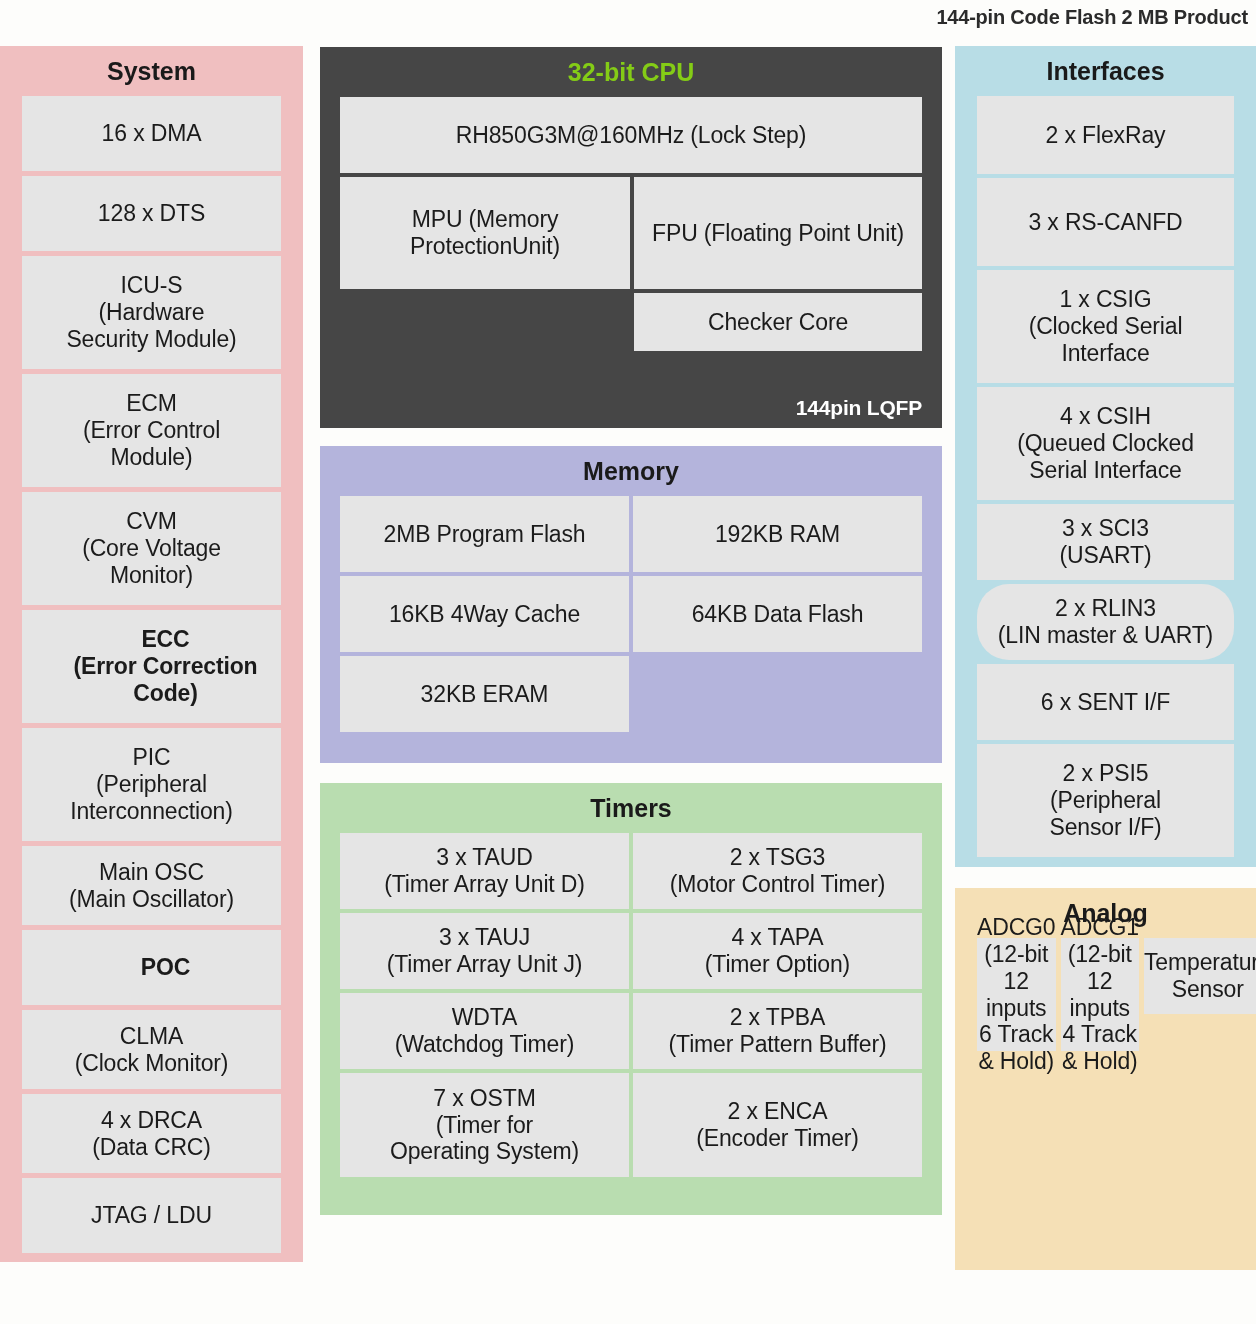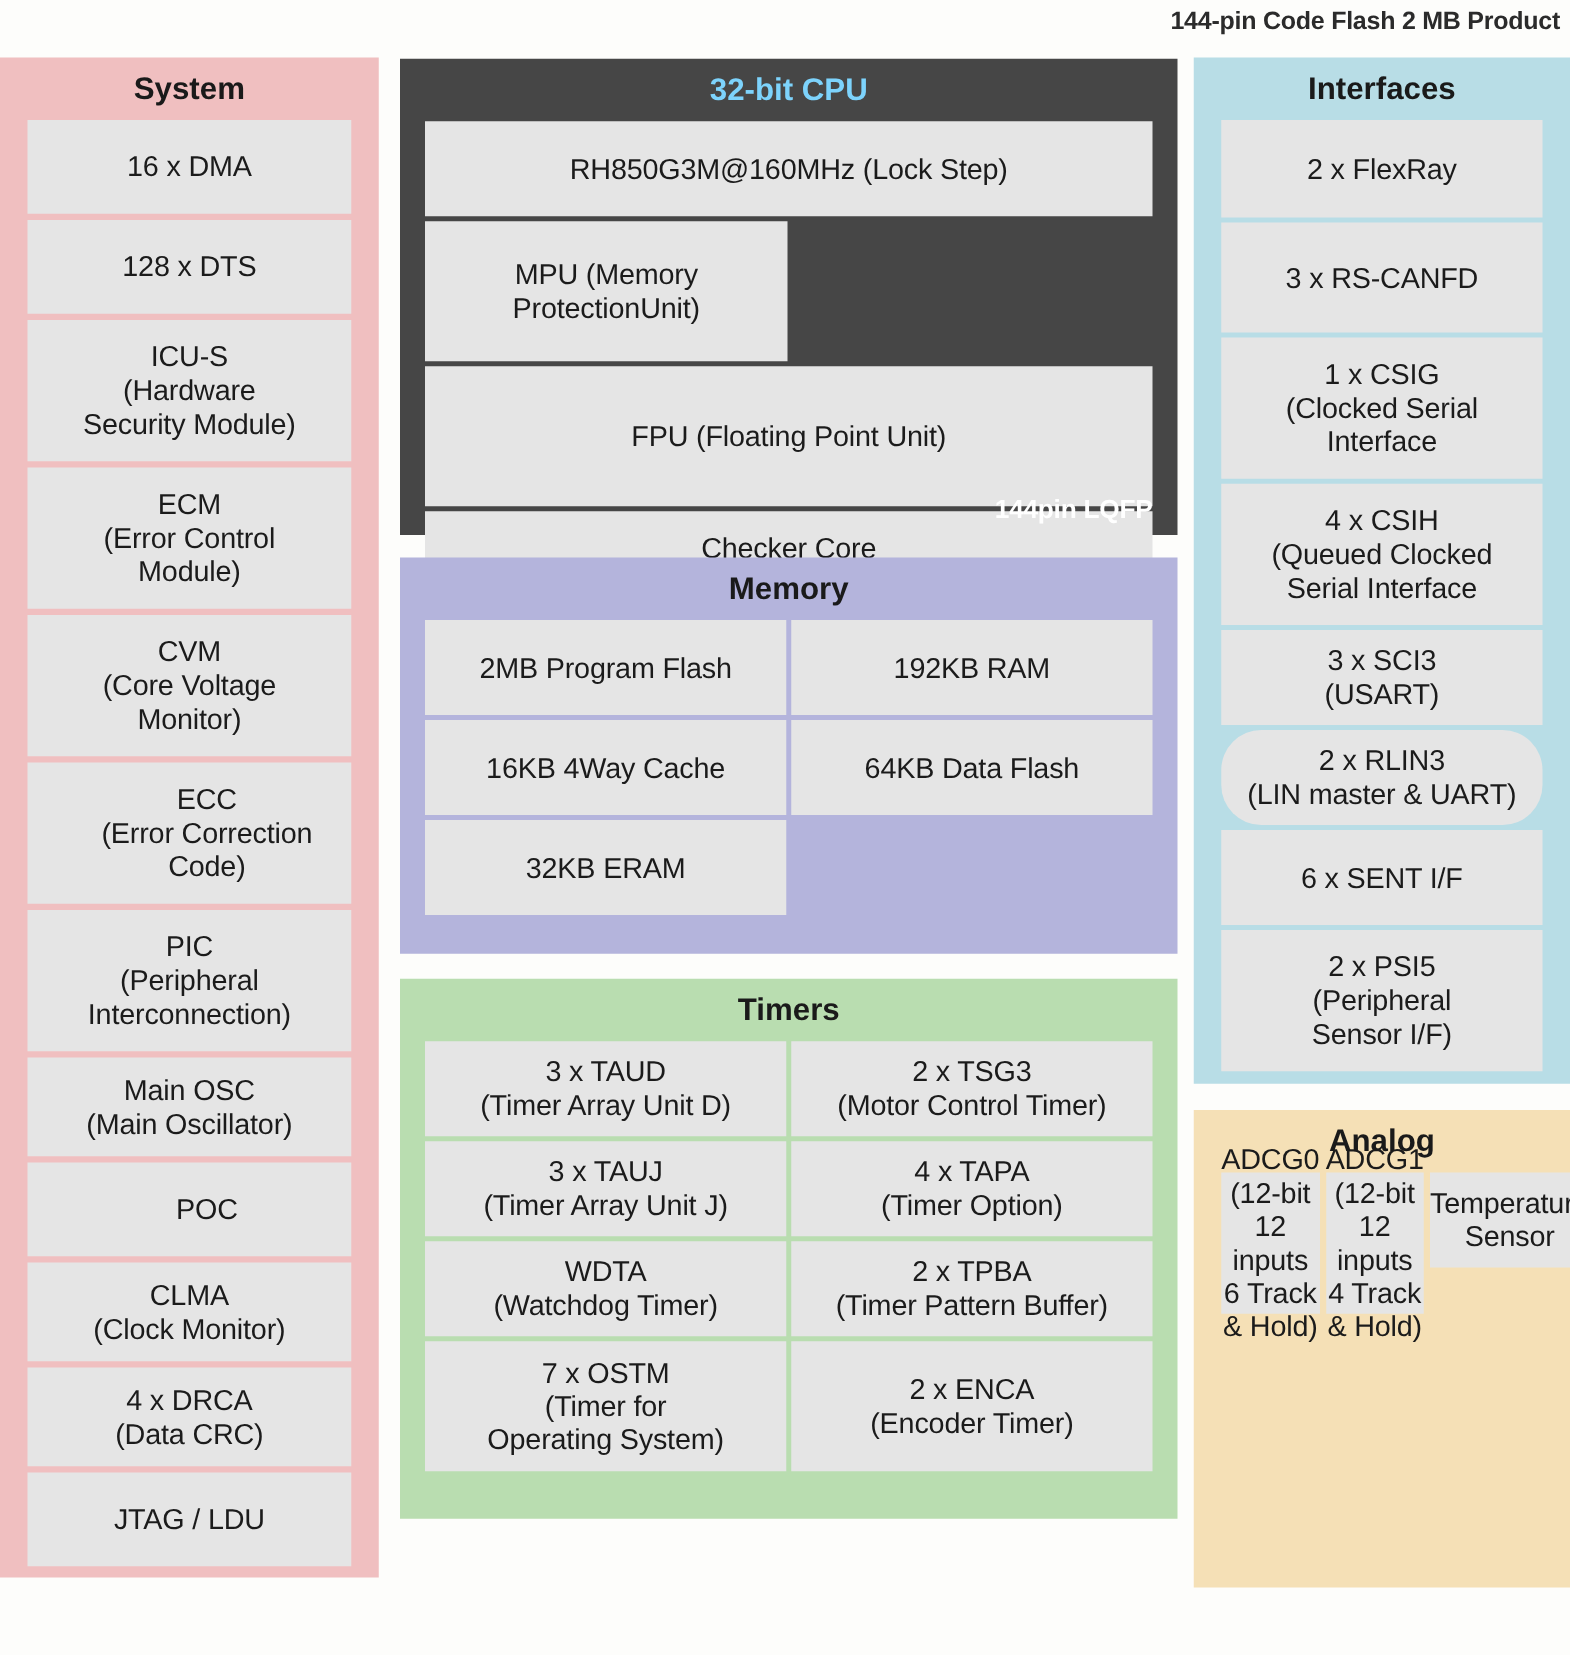--- a/index.html
+++ b/index.html
@@ -15,46 +15,46 @@
     position: absolute; top: 6px; right: 8px;
     font-size: 20px; font-weight: 700; color: #2b2b2b;
     letter-spacing: -0.2px;
   }
 
   .panel { position: absolute; }
   .panel-title {
     text-align: center; font-size: 25px; font-weight: 700;
     color: #1a1a1a; line-height: 1; padding-top: 13px; padding-bottom: 12px;
   }
-  .panel-title.light { color: #7dd3fc; border-radius: 11px; }
+  .panel-title.light { color: #84cc16; border-radius: 11px; }
 
   .cell {
     background: #e5e5e5;
     display: flex; align-items: center; justify-content: center;
     text-align: center;
     font-size: 23px; color: #1b1b1b; line-height: 1.17;
     letter-spacing: -0.15px;
   }
-  .cell.b { font-weight: 400; padding-left: 28px; }
+  .cell.b { font-weight: 700; padding-left: 28px; }
 
   
   #sys {
     left: 0px; top: 46px; width: 303px; height: 1216px;
     background: #f0bfc0;
   }
   #sys .stack { padding: 0 22px; display: flex; flex-direction: column; gap: 5px; }
 
   
   #cpu {
     left: 320px; top: 47px; width: 622px; height: 381px;
     background: #464646;
   }
   #cpu .inner { padding: 0 20px; }
   #cpu .cpu-main { height: 76px; margin-bottom: 4px; }
-  #cpu .cpu-row { display: flex; gap: 4px; flex-direction: column; }
+  #cpu .cpu-row { display: flex; gap: 4px; }
   #cpu .cpu-mpu { width: 290px; height: 112px; }
   #cpu .cpu-right { display: flex; flex-direction: column; gap: 4px; flex: 1; }
   #cpu .cpu-fpu { height: 112px; }
   #cpu .cpu-checker { height: 58px; }
   #cpu .pkg {
     position: absolute; right: 20px; bottom: 8px;
     color: #ffffff; font-size: 21px; font-weight: 700; letter-spacing: -0.2px;
   }
 
   

